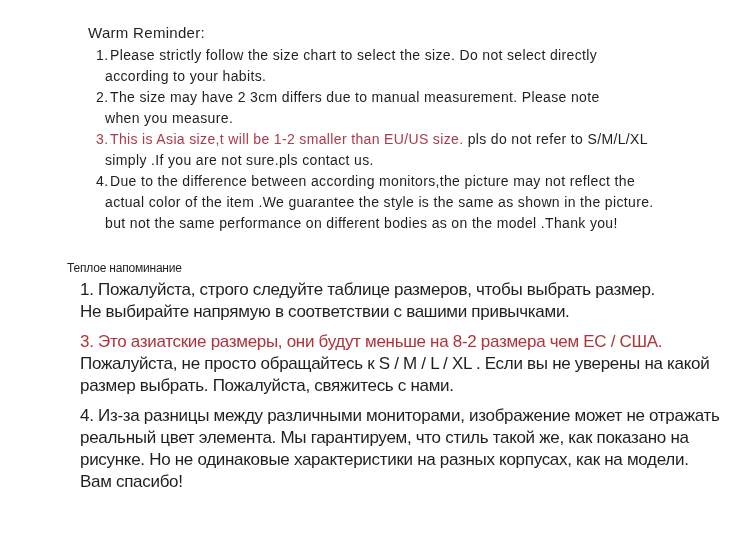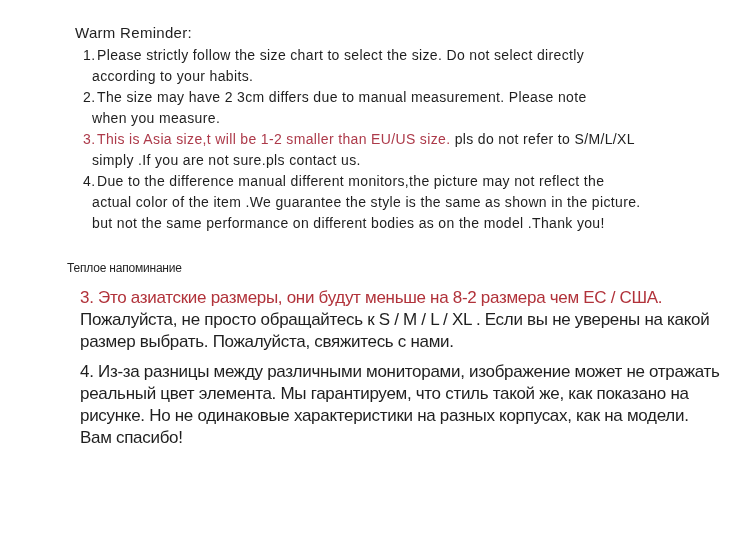--- a/index.html
+++ b/index.html
@@ -10,20 +10,21 @@
   body {
     width: 750px;
     height: 556px;
     overflow: hidden;
     font-family: "Liberation Sans", sans-serif;
     color: #1f1f1f;
   }
   
   .en-section {
     padding-top: 22px;
+    padding-left: 13px;
   }
   .en-title {
     margin-left: 75px;
     font-size: 15px;
     line-height: 21px;
     letter-spacing: 0.3px;
     margin-bottom: 2px;
   }
   .en-item {
     padding-left: 83px;
@@ -86,29 +87,33 @@
     <div class="en-line"><span class="num">2.</span><span>The size may have 2 3cm differs due to manual measurement. Please note</span></div>
     <div class="en-line cont">when you measure.</div>
   </div>
 
   <div class="en-item">
     <div class="en-line"><span class="num red-en">3.</span><span class="red-en">This is Asia size,t will be 1-2 smaller than EU/US size.</span><span> pls do not refer to S/M/L/XL</span></div>
     <div class="en-line cont">simply .If you are not sure.pls contact us.</div>
   </div>
 
   <div class="en-item">
-    <div class="en-line"><span class="num">4.</span><span>Due to the difference manual different monitors,the picture may not reflect the</span></div>
+    <div class="en-line"><span class="num">4.</span><span>Due to the difference between according monitors,the picture may not reflect the</span></div>
     <div class="en-line cont">actual color of the item .We guarantee the style is the same as shown in the picture.</div>
     <div class="en-line cont">but not the same performance on different bodies as on the model .Thank you!</div>
   </div>
 </div>
 
 <div class="ru-section">
   <div class="ru-title">Теплое напоминание</div>
 
+  <div class="ru-item first">
+    <div class="ru-line">1. Пожалуйста, строго следуйте таблице размеров, чтобы выбрать размер.</div>
+    <div class="ru-line">Не выбирайте напрямую в соответствии с вашими привычками.</div>
+  </div>
 
 
   <div class="ru-item">
     <div class="ru-line red-ru">3. Это азиатские размеры, они будут меньше на 8-2 размера чем ЕС / США.</div>
     <div class="ru-line">Пожалуйста, не просто обращайтесь к S / M / L / XL . Если вы не уверены на какой</div>
     <div class="ru-line">размер выбрать. Пожалуйста, свяжитесь с нами.</div>
   </div>
 
   <div class="ru-item">
     <div class="ru-line">4. Из-за разницы между различными мониторами, изображение может не отражать</div>

